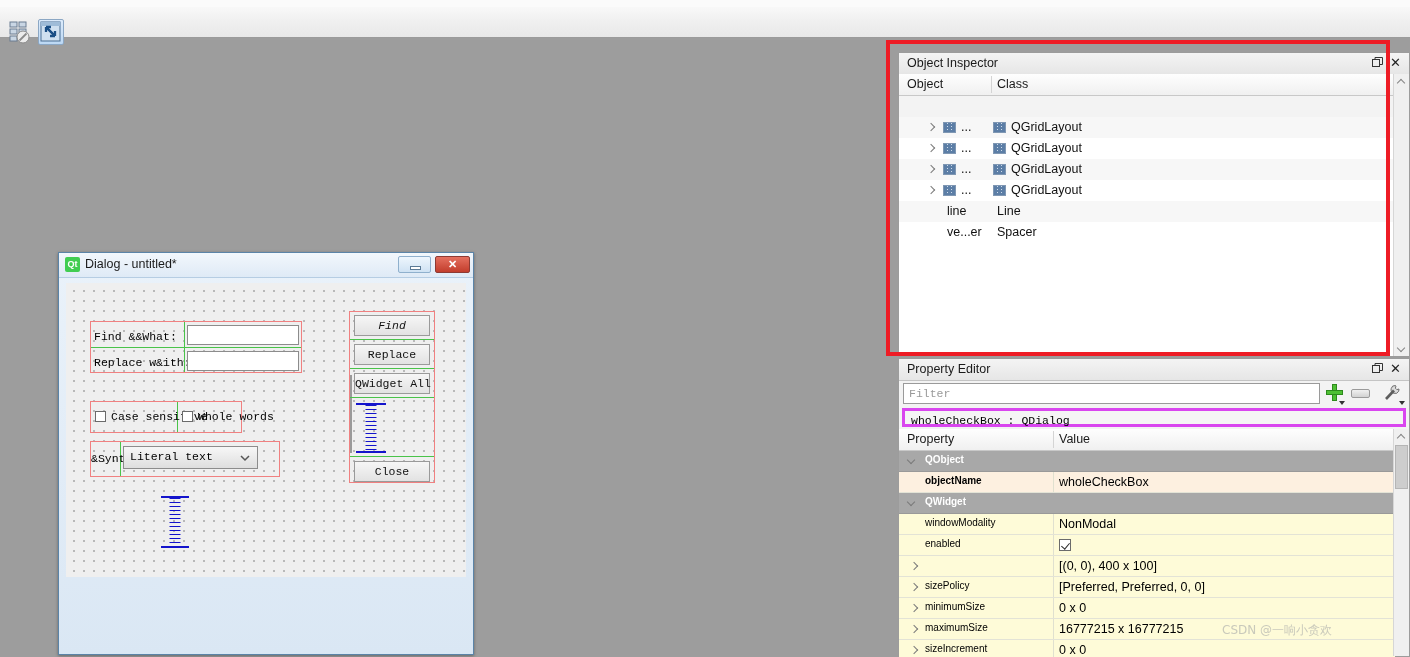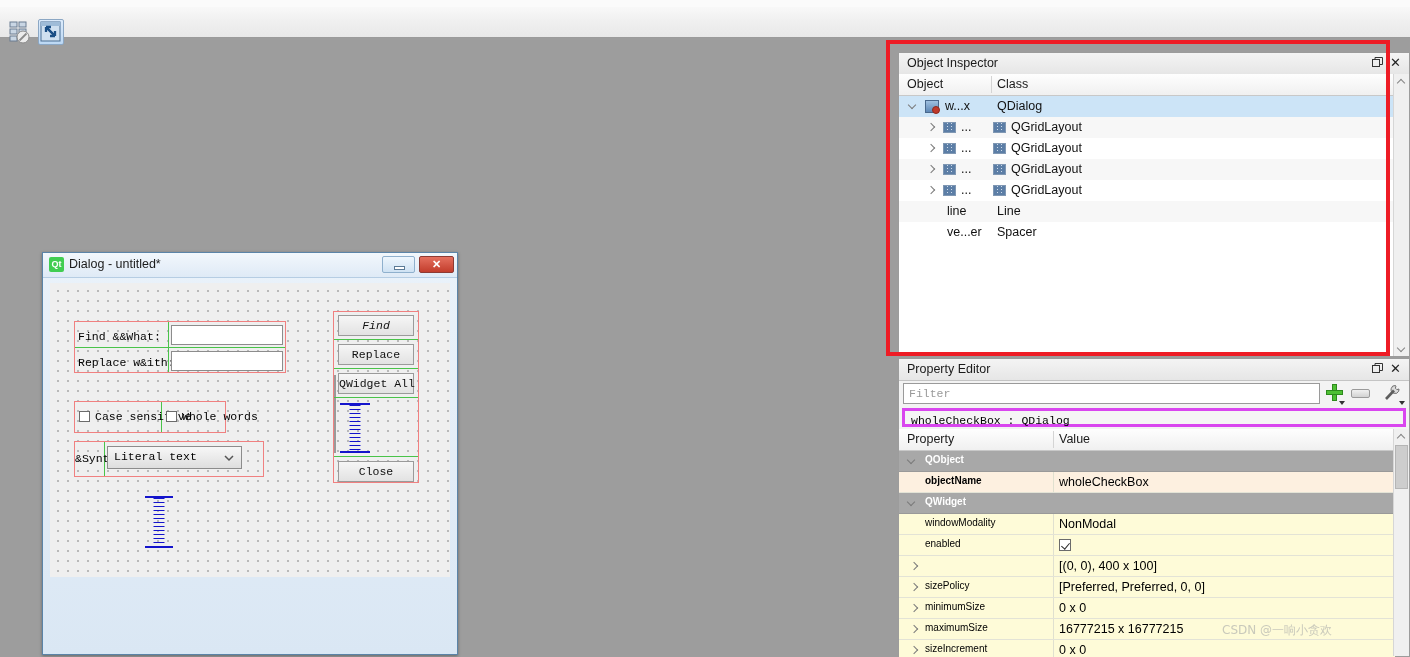--- a/index.html
+++ b/index.html
@@ -17,21 +17,21 @@
     background:linear-gradient(#fdfdfd,#f0f0f0 55%,#e8e8e8);
     border-bottom:1px solid #9b9b9b;
     box-sizing:border-box;
   }
   #toolbar .tb-sep{position:absolute;left:0;top:0;width:1410px;height:7px;background:#fbfbfb;}
   .tbtn{position:absolute;top:19px;width:26px;height:26px;box-sizing:border-box;}
   .tbtn.sel{border:1px solid #8ba7c4;background:linear-gradient(#dcebfb,#bcd8f4);border-radius:2px;}
 
   
   #dialog{
-    position:absolute;left:42px;top:252px;width:416px;height:403px;
+    position:absolute;left:58px;top:252px;width:416px;height:403px;
     box-sizing:border-box;
     border:1px solid #5b84a8;
     background:linear-gradient(#eaf2fa,#dae7f4);
     box-shadow:0 1px 3px rgba(0,0,0,.35);
   }
   #dlg-title{
     position:relative;height:24px;
     background:linear-gradient(#f2f7fc,#dfeaf6);
     border-bottom:1px solid #b6cde3;
   }
@@ -265,26 +265,20 @@
     </div>
     <div class="close-ic">✕</div>
   </div>
 
   <div class="hdr" style="top:21px;width:494px;">
     <div class="hc" style="left:8px;">Object</div>
     <div class="divline" style="left:92px;"></div>
     <div class="hc" style="left:98px;">Class</div>
   </div>
 
-  <div class="row" style="top:43px;width:494px;background:#cce4f7;">
-    <div class="arrow down" style="left:10px;top:6px;"></div>
-    <div class="dicon" style="left:26px;top:4px;"></div>
-    <div class="nm" style="left:46px;top:3px;">w...x</div>
-    <div class="cl" style="left:98px;top:3px;">QDialog</div>
-  </div>
 
   <div class="row" style="top:64px;width:494px;background:#f7f7f7;">
     <div class="arrow" style="left:28px;top:6px;"></div>
     <div class="gicon" style="left:44px;top:5px;"></div>
     <div class="nm" style="left:62px;top:3px;">...</div>
     <div class="gicon" style="left:94px;top:5px;"></div>
     <div class="cl" style="left:112px;top:3px;">QGridLayout</div>
   </div>
 
   <div class="row" style="top:85px;width:494px;background:#ffffff;">

